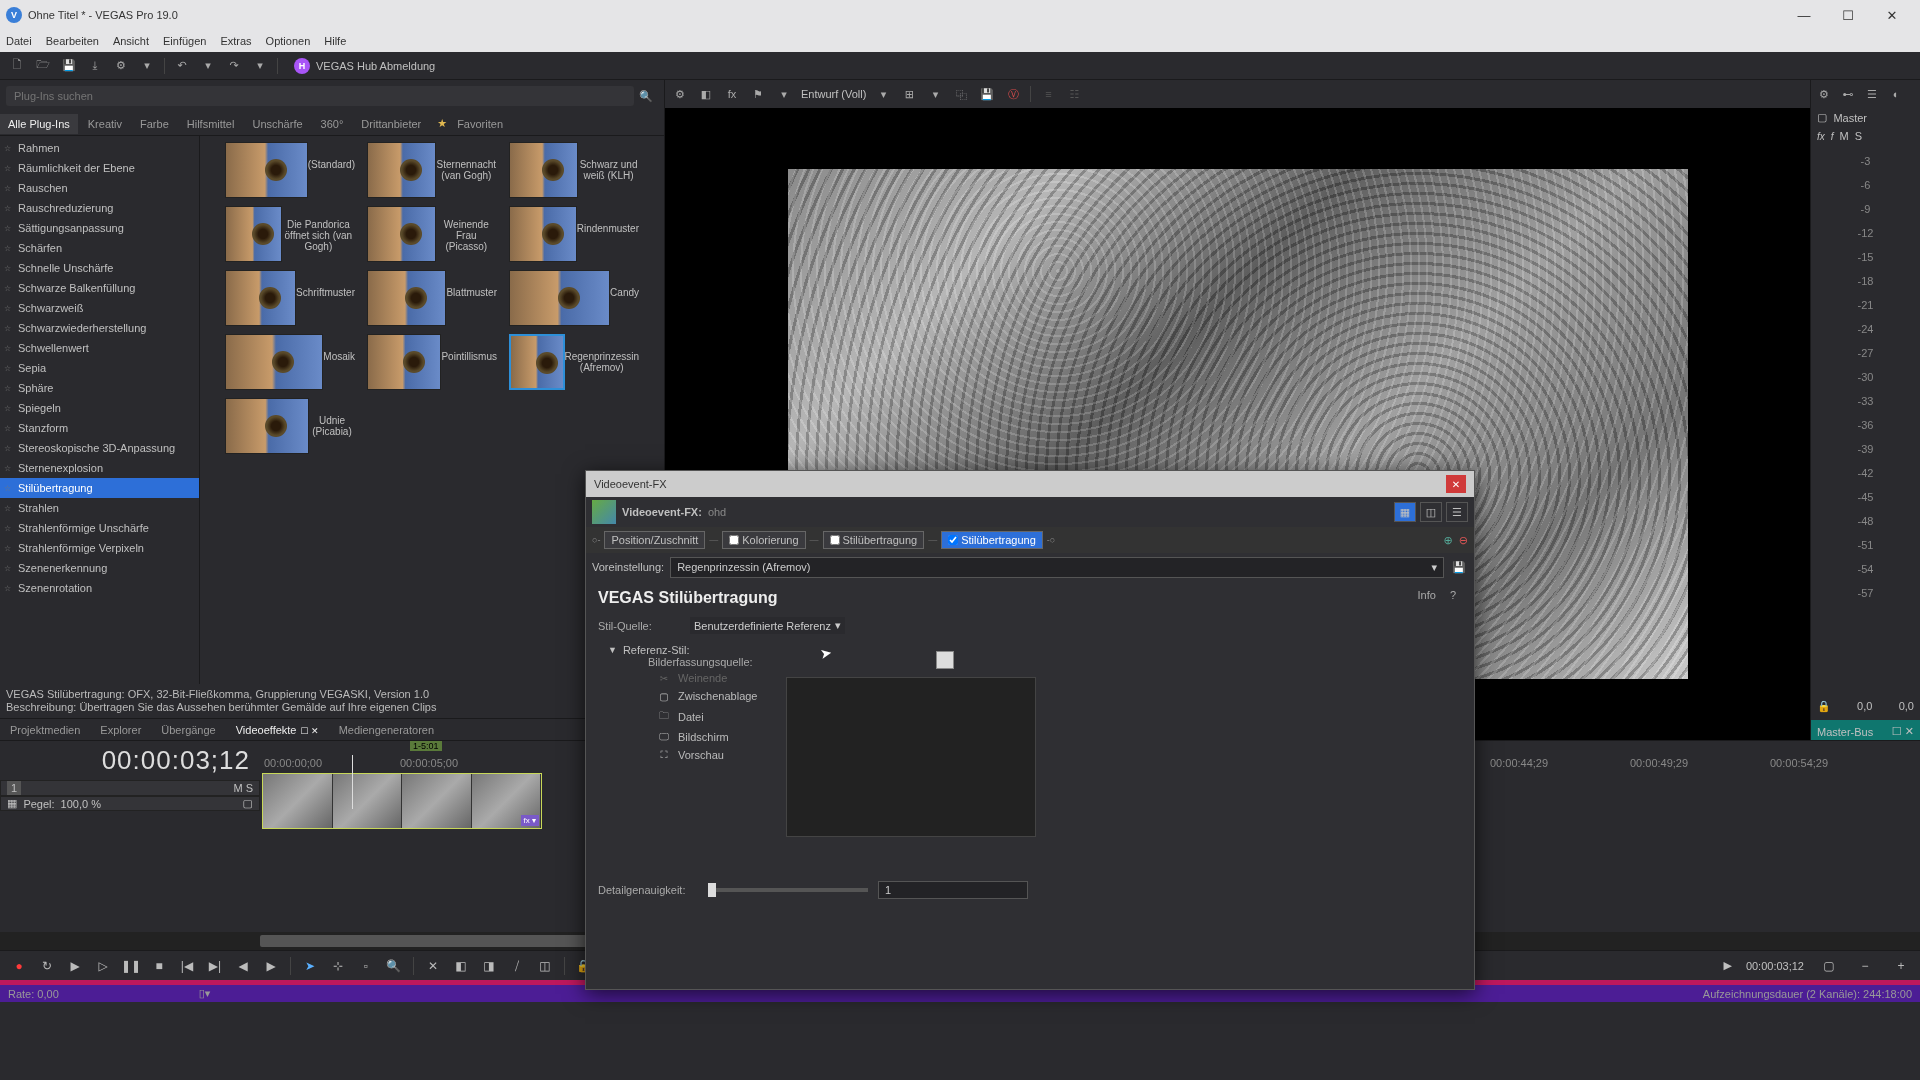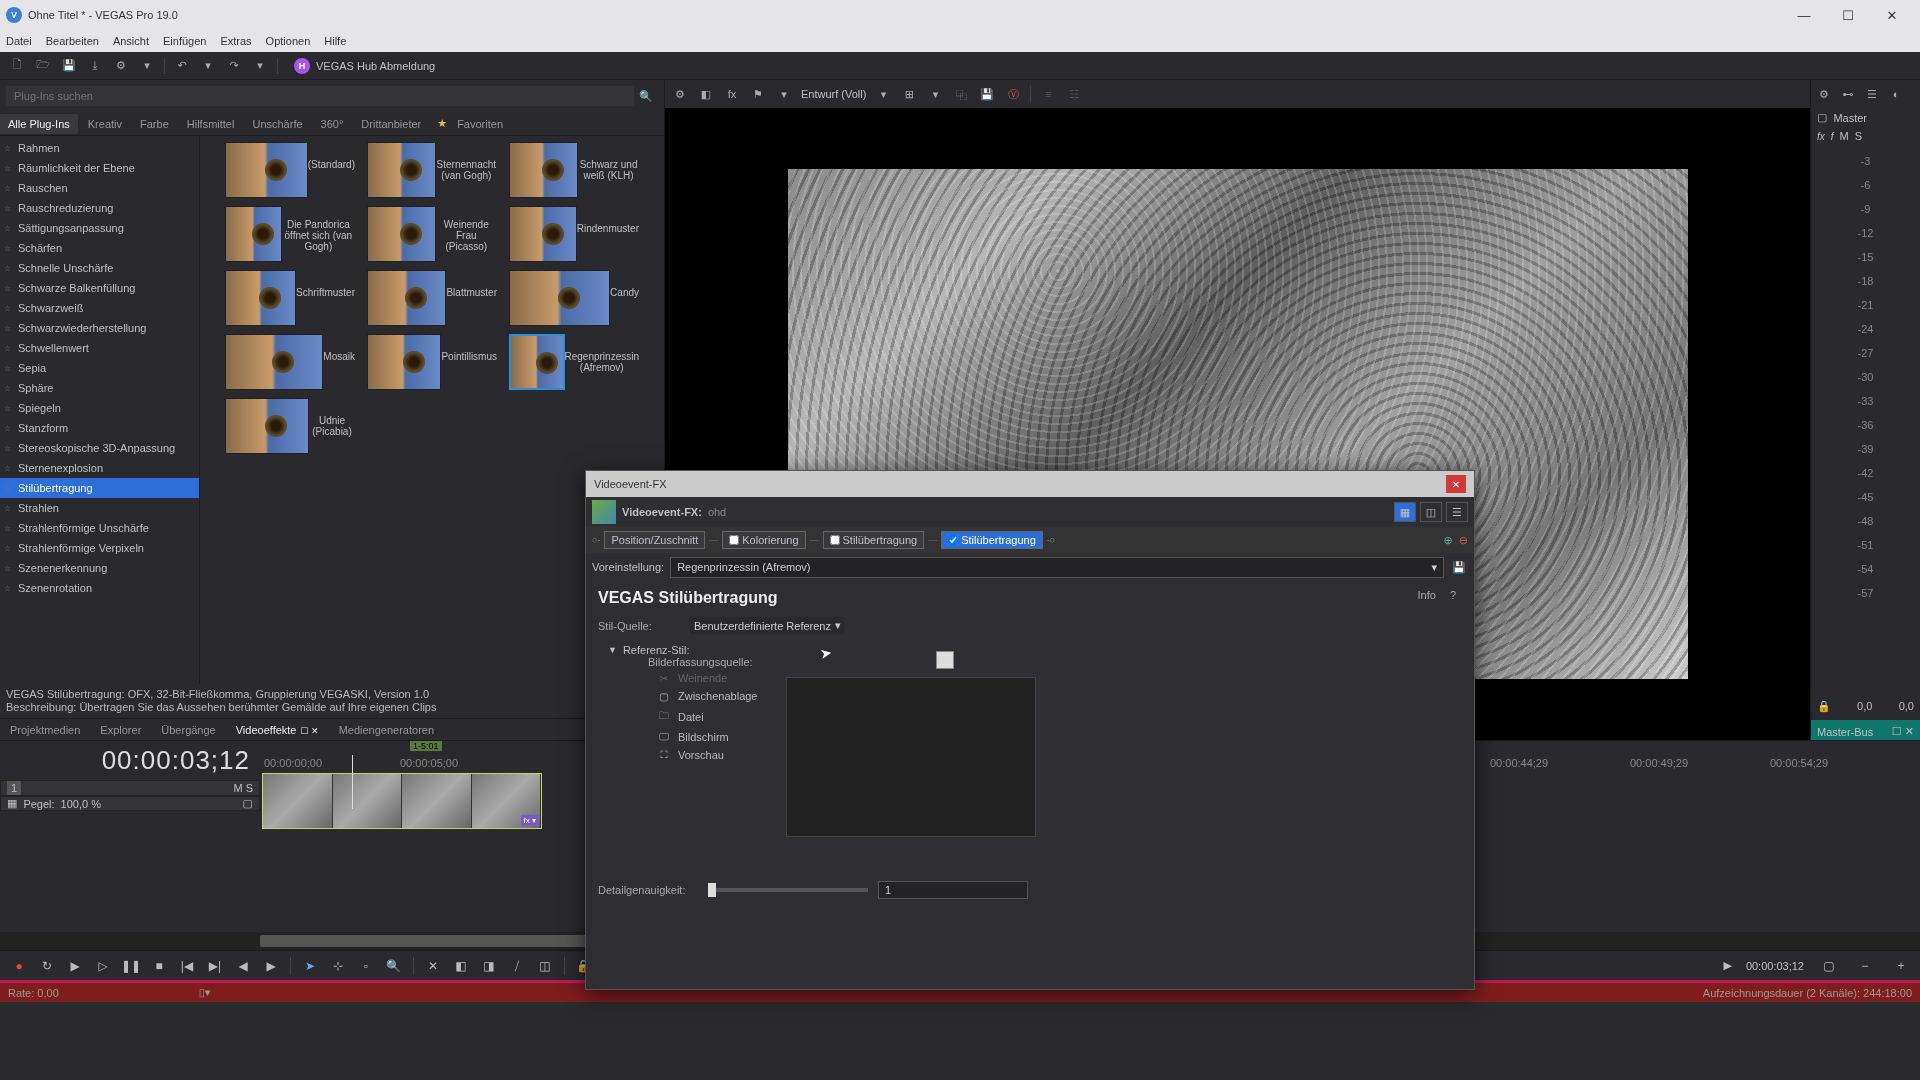--- a/index.html
+++ b/index.html
@@ -70,21 +70,21 @@
 .clip-fx{position:absolute;right:2px;bottom:2px;background:#7a5ac8;font-size:8px;padding:1px 3px;color:#fff;}
 .clip-name{position:absolute;left:2px;top:1px;background:#333a;padding:0 3px;font-size:9px;}
 .tl-scroll{height:18px;background:#222;position:relative;}
 .tl-scroll .thumb{position:absolute;left:260px;height:12px;top:3px;width:790px;background:#555;border-radius:2px;}
 .transport { height:30px; background:#2a2a2e; display:flex; align-items:center; gap:6px; padding:0 8px; border-top:1px solid #1a1a1c;}
 .tp-btn { width:22px; height:22px; display:flex; align-items:center; justify-content:center; cursor:pointer; color:#bbb; font-size:12px;}
 .tp-btn.rec{color:#ff3a3a;}
 .tp-sep{width:1px;height:18px;background:#444;margin:0 2px;}
 .tp-btn.toggle{background:#2d6fd8;color:#fff;border-radius:2px;}
 .transport .right{margin-left:auto;display:flex;align-items:center;gap:14px;font-size:11px;}
-.statusbar { height:22px; background:#7f1d1d; display:flex; align-items:center; padding:0 8px; font-size:11px; color:#999; border-top:3px solid #be185d;}
+.statusbar { height:22px; background:#4c1d95; display:flex; align-items:center; padding:0 8px; font-size:11px; color:#999; border-top:5px solid #be185d;}
 .statusbar .sbright{margin-left:auto;}
 
 .dialog { position:absolute; left:585px; top:470px; width:890px; height:520px; background:#2f2f33; border:1px solid #555; box-shadow:0 4px 20px #000a; z-index:50; display:flex; flex-direction:column;}
 .dlg-title { height:26px; background:#ccc; color:#333; display:flex; align-items:center; padding:0 8px;}
 .dlg-title .close{margin-left:auto;width:20px;height:18px;background:#d03a3a;color:#fff;display:flex;align-items:center;justify-content:center;cursor:pointer;font-size:10px;}
 .dlg-fxrow { height:30px; display:flex; align-items:center; padding:0 6px; gap:6px; background:#2f2f33;}
 .dlg-fxicon{width:24px;height:24px;background:linear-gradient(135deg,#6a4,#48a);}
 .dlg-fxname{font-weight:bold;}
 .dlg-fxfile{color:#888;}
 .dlg-fxbtns{margin-left:auto;display:flex;gap:4px;}

